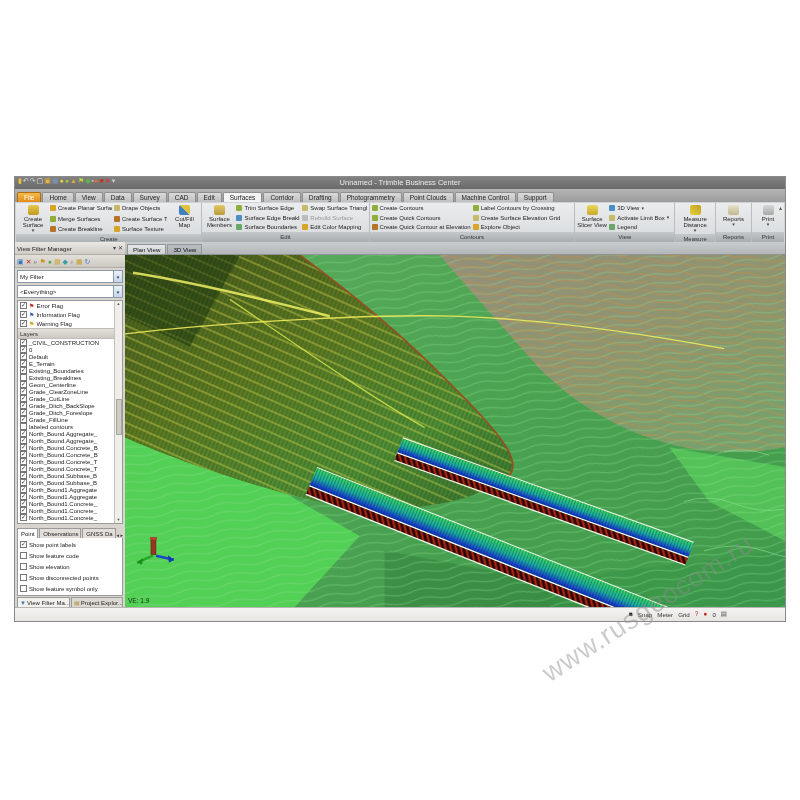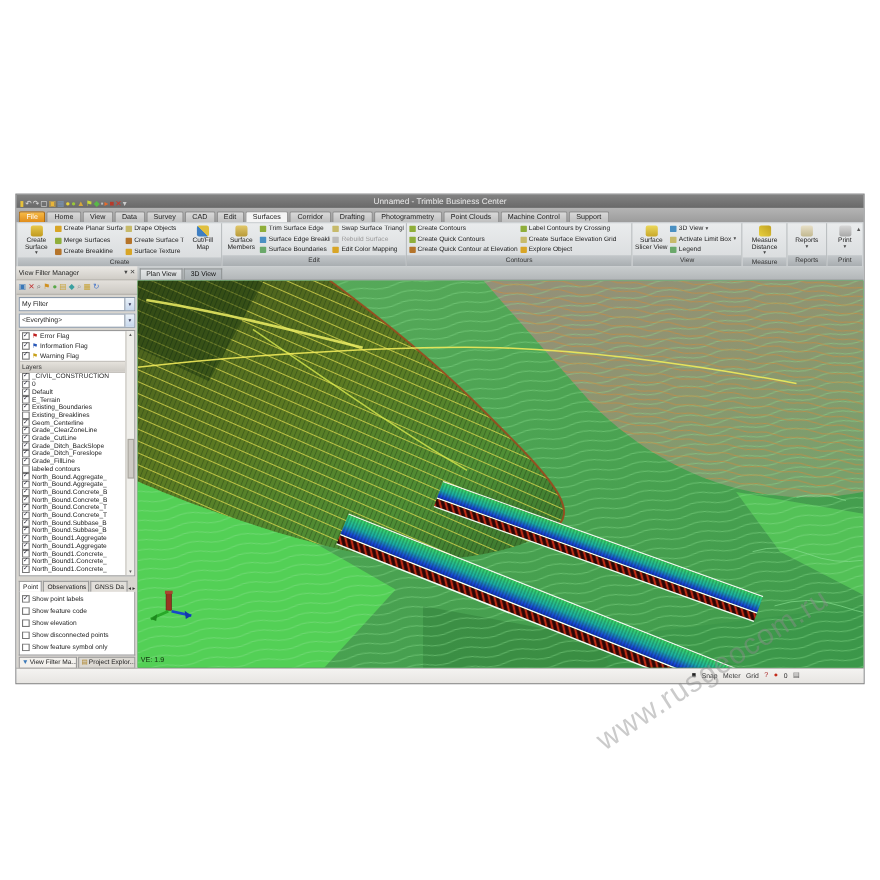--- a/index.html
+++ b/index.html
@@ -1,21 +1,21 @@
 <!DOCTYPE html>
 <html><head>
 <meta charset="utf-8">
 <style>
   html,body{margin:0;padding:0;background:#fff;width:800px;height:800px;overflow:hidden;
     font-family:"Liberation Sans",sans-serif;-webkit-font-smoothing:antialiased;}
   .page{position:relative;width:800px;height:800px;background:#fff;}
   .app{position:absolute;left:14px;top:176px;width:772px;height:446px;border:1px solid #8a8a8a;
     display:flex;flex-direction:column;background:#cfd3d5;box-sizing:border-box;}
   
-  .titlebar{height:12px;flex:none;background:linear-gradient(#828282,#696969);display:flex;align-items:flex-end;position:relative;}
+  .titlebar{height:12px;flex:none;background:linear-gradient(#828282,#696969);display:flex;align-items:flex-start;position:relative;}
   .qat{display:flex;gap:1px;padding-left:3px;z-index:2;}
   .qat span{font-size:7px;line-height:1;}
   .title{position:absolute;left:0;right:0;text-align:center;color:#e9e9e9;font-size:7.5px;line-height:12px;}
   
   .tabrow{height:13px;flex:none;background:linear-gradient(#b4b4b4,#9c9c9c);display:flex;align-items:flex-end;padding-left:2px;gap:1px;}
   .rtab{font-size:6.5px;line-height:1;padding:2px 6px 1px;background:linear-gradient(#dadada,#bfbfbf);
     border:1px solid #8f8f8f;border-bottom:none;border-radius:2px 2px 0 0;color:#222;white-space:nowrap;}
   .rtab.active{background:#f4f4f4;}
   .rtab.accent{background:linear-gradient(#f6bb46,#e08c1a);color:#fff;border-color:#b06c10;}
   

